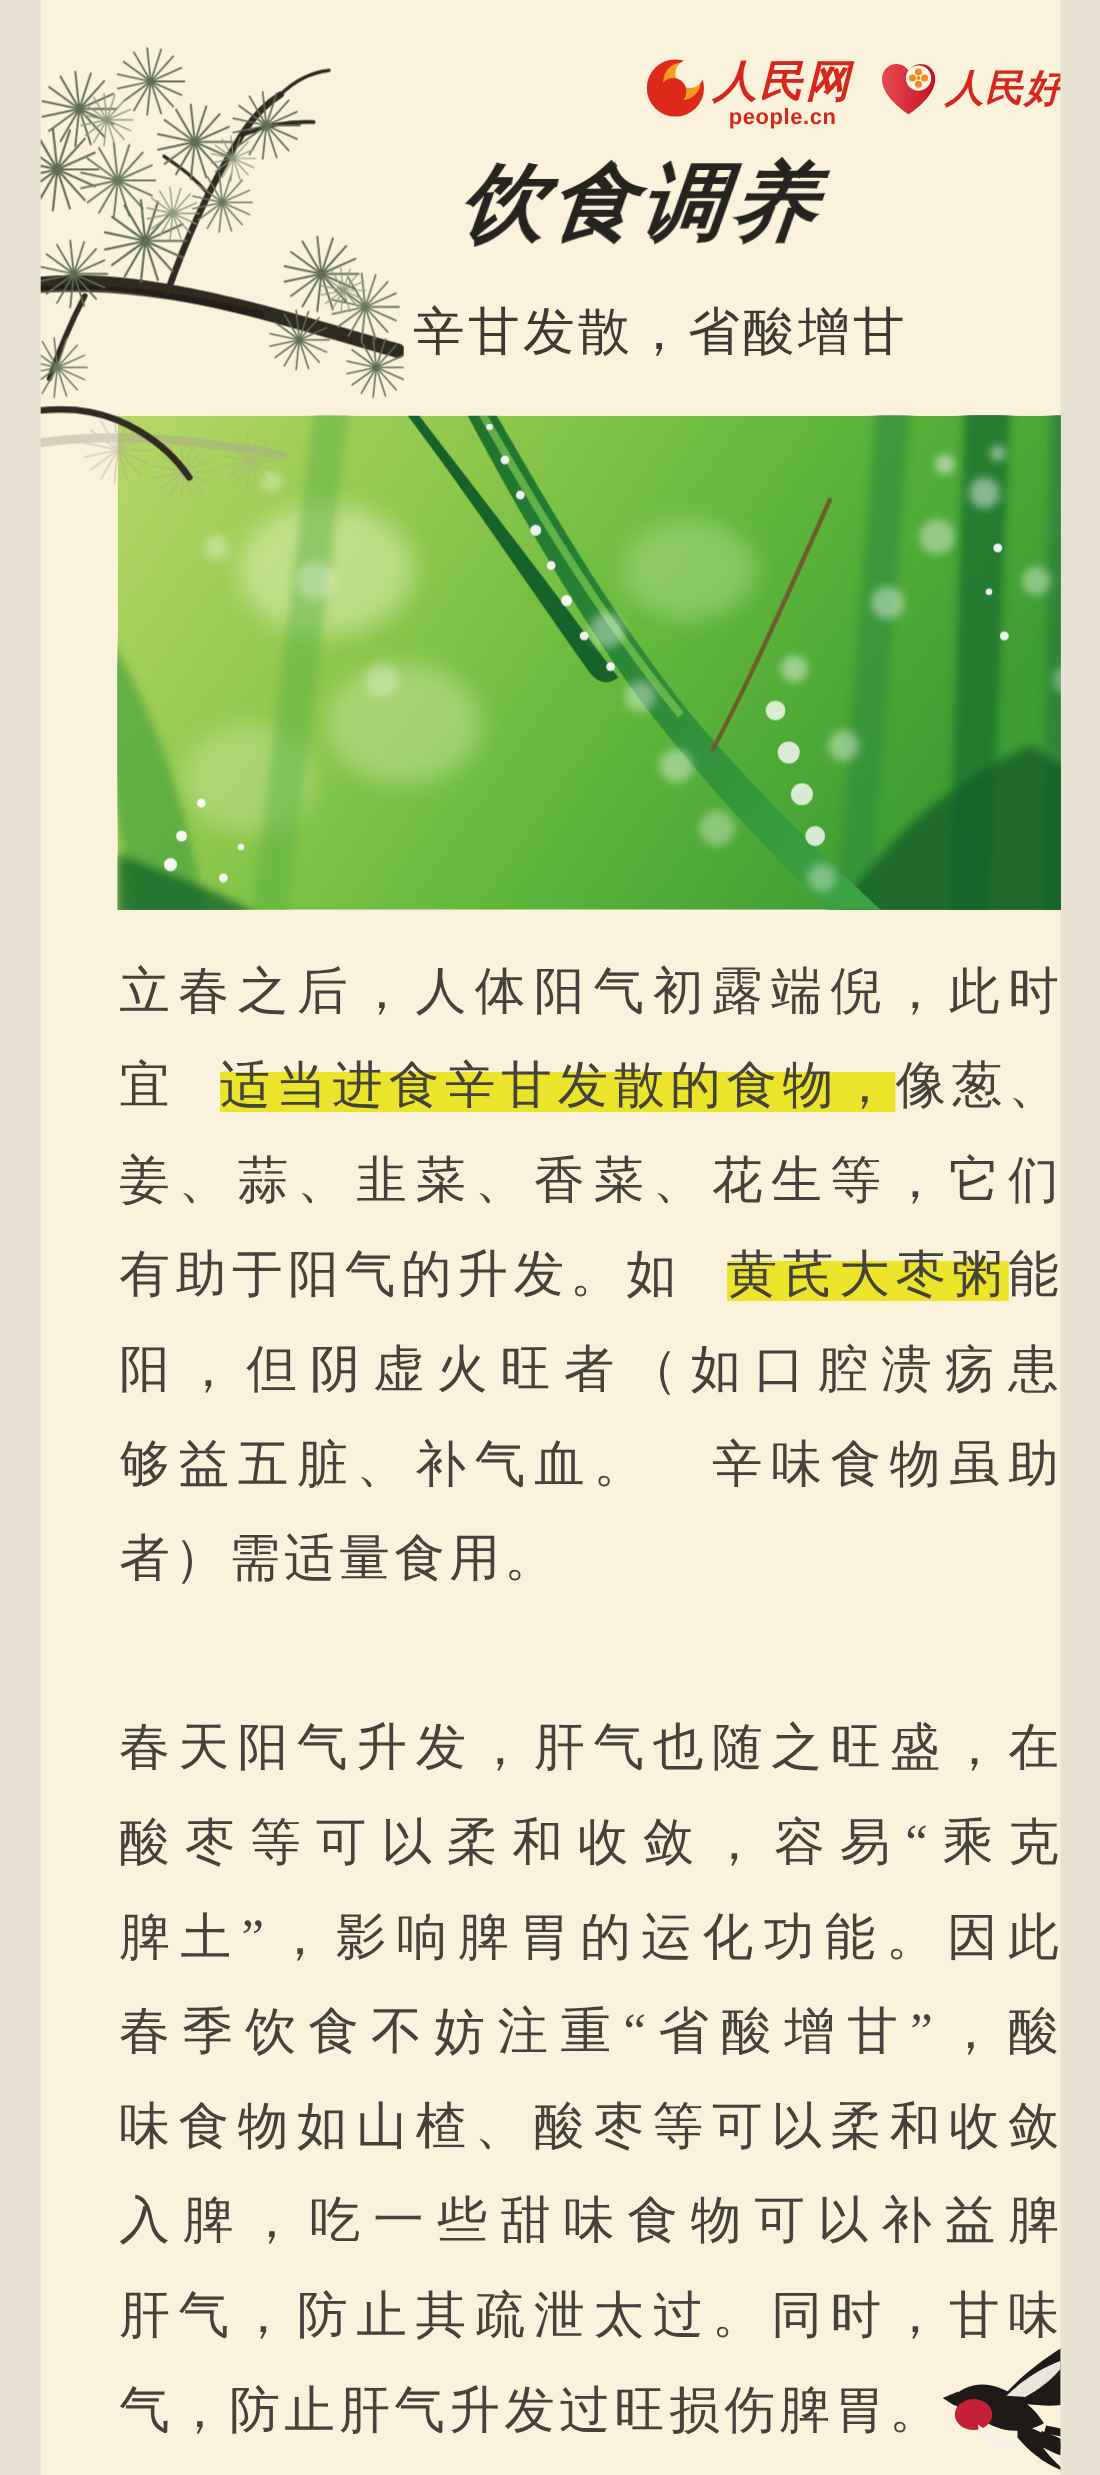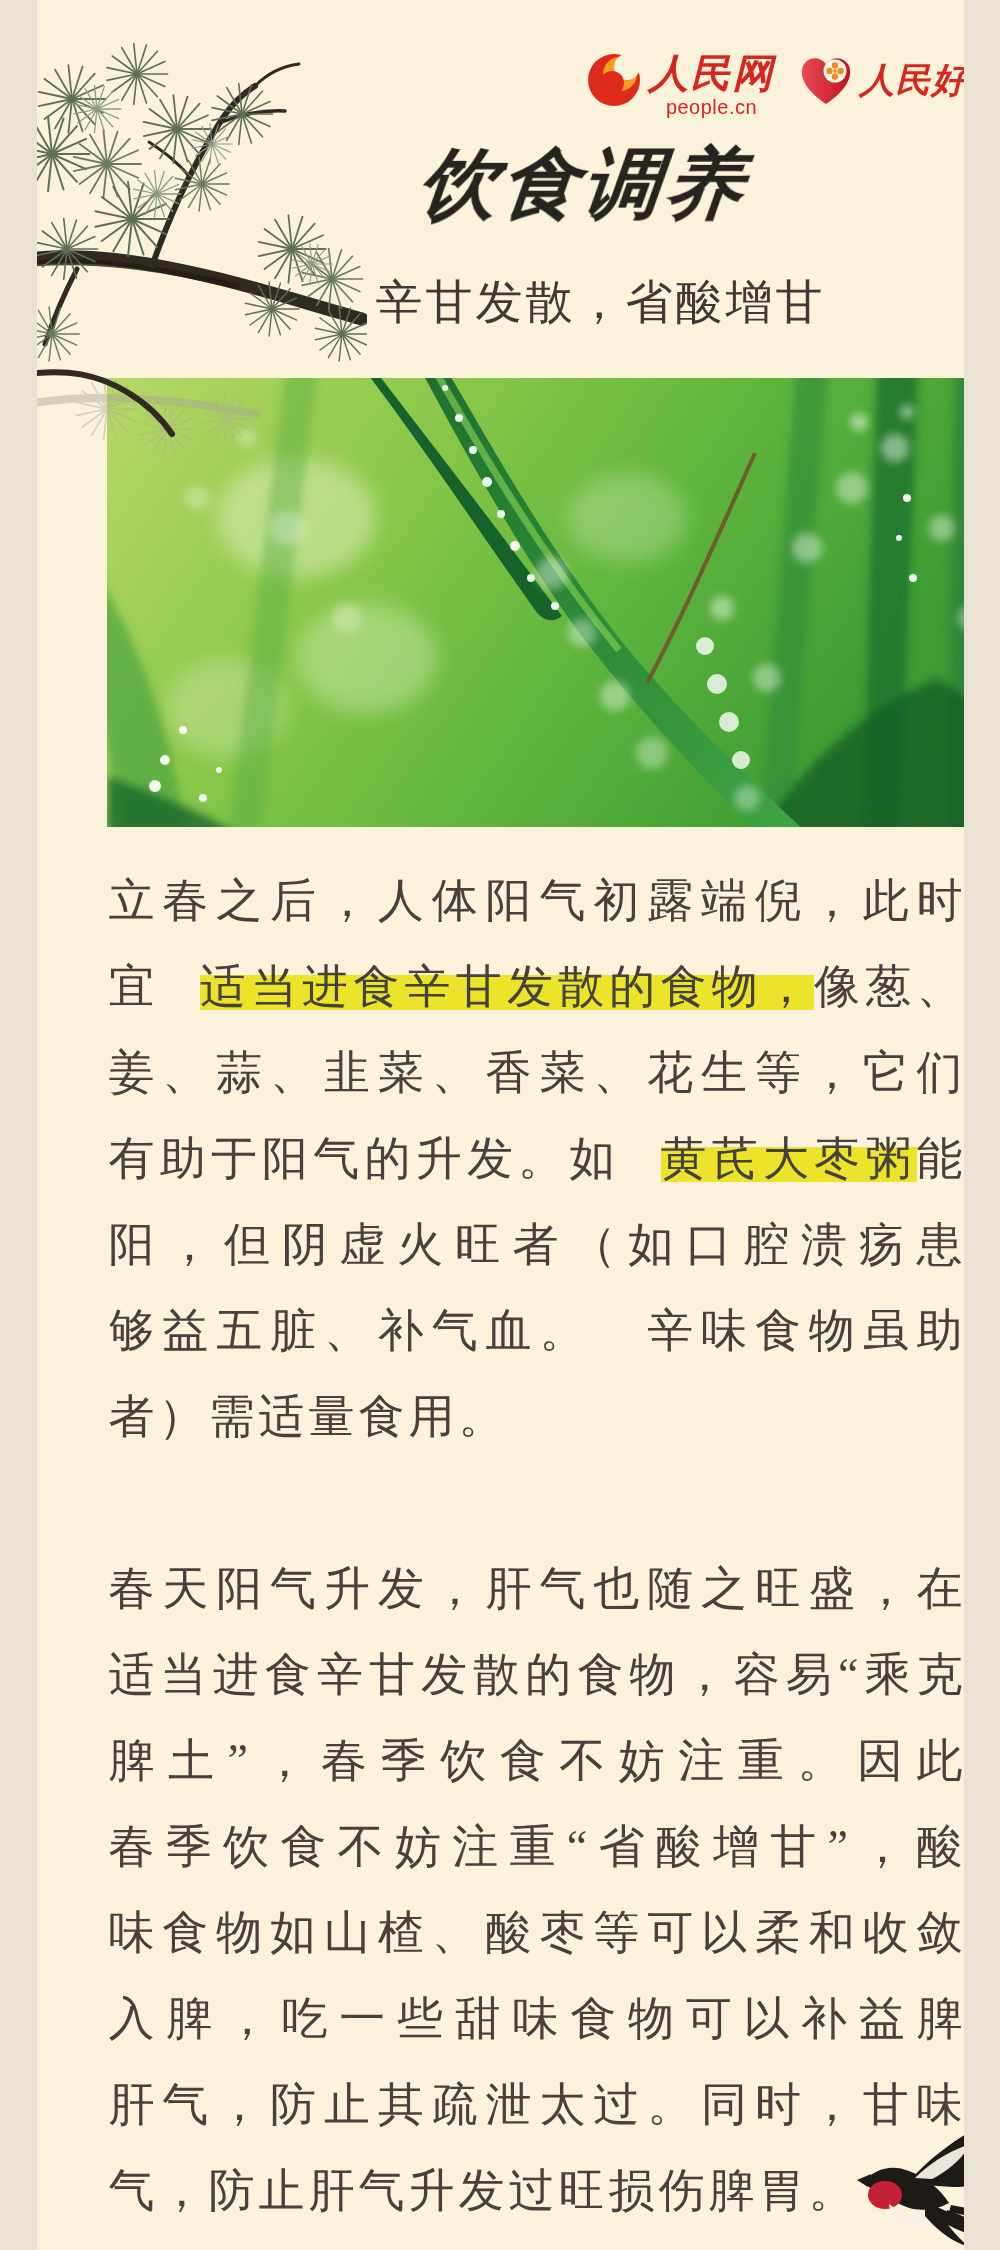--- a/index.html
+++ b/index.html
@@ -6,21 +6,21 @@
   .page{
     position:relative;width:927px;height:2250px;margin:0 auto;
     background:var(--bg,#FBF2DB);overflow:hidden;
     font-family:"Liberation Serif","DejaVu Serif",serif;
   }
   
   .logos{position:absolute;top:50px;left:550px;display:flex;align-items:flex-start;gap:22px;}
   .plogo{display:flex;align-items:flex-start;gap:6px;}
   .plogo-texts{display:flex;flex-direction:column;align-items:center;line-height:1;padding-top:4px;}
   .plogo-cn{font-size:40px;font-weight:bold;font-style:italic;color:var(--red,#D7261D);letter-spacing:2px;white-space:nowrap;}
-  .plogo-en{font-size:20px;font-weight:normal;color:var(--red,#D7261D);font-family:"Liberation Sans","DejaVu Sans",sans-serif;margin-top:3px;letter-spacing:.5px;}
+  .plogo-en{font-size:20px;font-weight:bold;color:var(--red,#D7261D);font-family:"Liberation Sans","DejaVu Sans",sans-serif;margin-top:3px;letter-spacing:.5px;}
   .hlogo{display:flex;align-items:center;gap:5px;margin-top:2px;}
   .hlogo-text{font-size:35px;font-weight:bold;font-style:italic;color:var(--red,#D7261D);
     font-family:"Liberation Sans","DejaVu Sans",sans-serif;letter-spacing:1px;white-space:nowrap;}
   
   .title{
     position:absolute;top:142px;left:0;width:1000px;text-align:center;
     transform:translateX(46px) skewX(-6deg);
     font-size:78px;line-height:1.1;font-weight:bold;font-style:italic;
     color:var(--title,#26241F);letter-spacing:4px;
   }
@@ -235,22 +235,22 @@
         <div class="line"><span>立春之后，人体阳气初露端倪，此时</span></div>
         <div class="line"><span>宜</span><span class="hl">适当进食辛甘发散的食物，</span><span>像葱、</span></div>
         <div class="line"><span>姜、蒜、韭菜、香菜、花生等，它们</span></div>
         <div class="line"><span>有助于阳气的升发。如</span><span class="hl">黄芪大枣粥</span><span>能</span></div>
         <div class="line"><span>阳，但阴虚火旺者（如口腔溃疡患</span></div>
         <div class="line"><span>够益五脏、补气血。　辛味食物虽助</span></div>
         <div class="line last"><span>者）需适量食用。</span></div>
       </div>
       <div class="para">
         <div class="line"><span>春天阳气升发，肝气也随之旺盛，在</span></div>
-        <div class="line"><span>适当进食辛甘发散的食物，容易“乘克</span></div>
-        <div class="line"><span>脾土”，春季饮食不妨注重。因此</span></div>
+        <div class="line"><span>酸枣等可以柔和收敛，容易“乘克</span></div>
+        <div class="line"><span>脾土”，影响脾胃的运化功能。因此</span></div>
         <div class="line"><span>春季饮食不妨注重“省酸增甘”，酸</span></div>
         <div class="line"><span>味食物如山楂、酸枣等可以柔和收敛</span></div>
         <div class="line"><span>入脾，吃一些甜味食物可以补益脾</span></div>
         <div class="line"><span>肝气，防止其疏泄太过。同时，甘味</span></div>
         <div class="line last"><span>气，防止肝气升发过旺损伤脾胃。</span></div>
       </div>
     </div>
 
   <svg class="swallow" viewBox="0 0 182 152">
     <g fill="#1D1A18">

